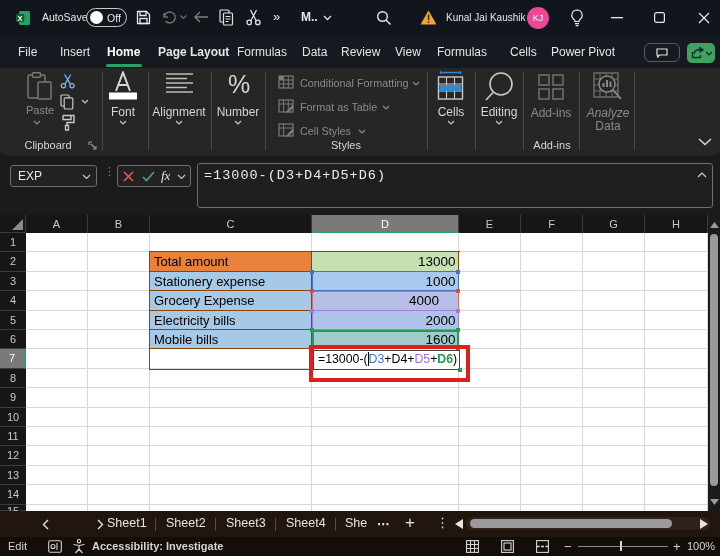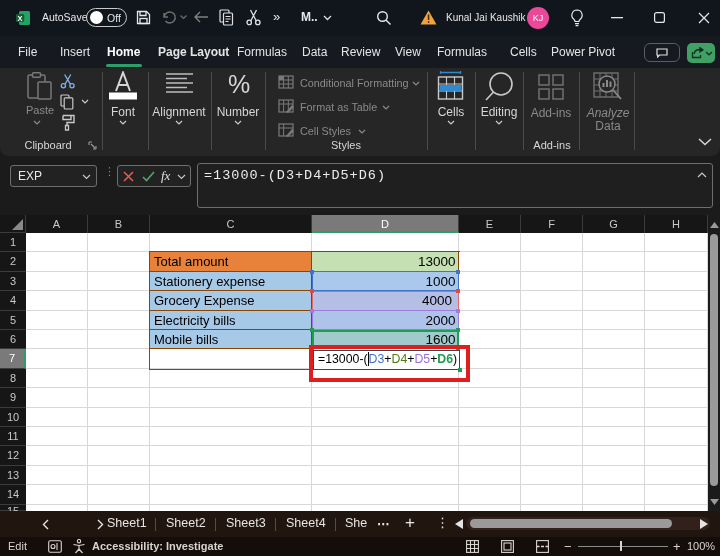--- a/index.html
+++ b/index.html
@@ -360,21 +360,21 @@
     <div class="gl-h" style="top:230.4px;"></div>
     <div class="gl-h" style="top:249.8px;"></div>
     <div class="gl-h" style="top:269.2px;"></div>
     <div class="gl-h" style="top:288.6px;"></div>
 
     <div class="cell" style="left:150px;top:37.4px;width:187px;height:19.4px;background:#e8813a;line-height:19.4px;padding-left:4px;">Total amount</div>
     <div class="cell" style="left:312px;top:37.4px;width:147px;height:19.4px;background:#c5e0b2;line-height:19.4px;text-align:right;padding-right:3.5px;box-sizing:border-box;font-size:13.5px;">13000</div>
     <div class="cell" style="left:150px;top:56.8px;width:162px;height:19.4px;background:#a6c9e8;line-height:19.4px;padding-left:4px;">Stationery expense</div>
     <div class="cell" style="left:312px;top:56.8px;width:147px;height:19.4px;background:#a9c8ec;line-height:19.4px;text-align:right;padding-right:3.5px;box-sizing:border-box;font-size:13.5px;">1000</div>
     <div class="cell" style="left:150px;top:76.2px;width:162px;height:19.4px;background:#a6c9e8;line-height:19.4px;padding-left:4px;">Grocery Expense</div>
-    <div class="cell" style="left:312px;top:76.2px;width:147px;height:19.4px;background:#b5bee4;line-height:19.4px;text-align:right;padding-right:7px;box-sizing:border-box;font-size:13.5px;border-radius:6px;">4000</div>
+    <div class="cell" style="left:312px;top:76.2px;width:147px;height:19.4px;background:#b5bee4;line-height:19.4px;text-align:right;padding-right:20px;box-sizing:border-box;font-size:13.5px;border-radius:6px;">4000</div>
     <div class="cell" style="left:150px;top:95.6px;width:162px;height:19.4px;background:#a6c9e8;line-height:19.4px;padding-left:4px;">Electricity bills</div>
     <div class="cell" style="left:312px;top:95.6px;width:147px;height:19.4px;background:#aec3ea;line-height:19.4px;text-align:right;padding-right:3.5px;box-sizing:border-box;font-size:13.5px;">2000</div>
     <div class="cell" style="left:150px;top:115px;width:162px;height:19.4px;background:#a6c9e8;line-height:19.4px;padding-left:4px;">Mobile bills</div>
     <div class="cell" style="left:312px;top:115px;width:147px;height:19.4px;background:#a0cacc;line-height:19.4px;text-align:right;padding-right:3.5px;box-sizing:border-box;font-size:13.5px;">1600</div>
 
     <div class="abs" style="left:149px;top:36.4px;width:311px;height:1px;background:#8a4500;"></div>
     <div class="abs" style="left:149px;top:55.8px;width:163px;height:1px;background:#8a4500;"></div>
     <div class="abs" style="left:149px;top:75.2px;width:163px;height:1px;background:#8a4500;"></div>
     <div class="abs" style="left:149px;top:94.6px;width:163px;height:1px;background:#8a4500;"></div>
     <div class="abs" style="left:149px;top:114px;width:163px;height:1px;background:#8a4500;"></div>
@@ -394,21 +394,21 @@
     <div class="abs" style="left:311.5px;top:95.1px;width:147px;height:19.9px;border:1.5px solid #9e7cd8;box-sizing:border-box;"></div>
     <div class="abs" style="left:310px;top:93.6px;width:4px;height:4px;background:#9e7cd8;"></div>
     <div class="abs" style="left:456px;top:93.6px;width:4px;height:4px;background:#9e7cd8;"></div>
     <div class="abs" style="left:311.5px;top:114.5px;width:147px;height:19.9px;border:2px solid #1e9e50;box-sizing:border-box;"></div>
     <div class="abs" style="left:310px;top:113px;width:4px;height:4px;background:#1e9e50;"></div>
     <div class="abs" style="left:456px;top:113px;width:4px;height:4px;background:#1e9e50;"></div>
     <div class="abs" style="left:310px;top:132.4px;width:4px;height:4px;background:#1e9e50;"></div>
     <div class="abs" style="left:456px;top:132.4px;width:4px;height:4px;background:#1e9e50;"></div>
 
     <div class="abs" style="left:313px;top:134.5px;width:147px;height:20.4px;background:#fff;border:1.5px solid #444;box-sizing:border-box;">
-      <div class="abs" style="left:4px;top:0;height:17.4px;line-height:17.4px;font-size:12.3px;color:#000;white-space:nowrap;">=13000-(<span style="border-left:1px solid #000;"></span><span style="color:#4472c4;">D3</span>+<span style="color:#4d7c0f;">D4</span>+<span style="color:#9e6fd8;">D5</span>+<span style="color:#1f9d4e;font-weight:bold;">D6</span>)</div>
+      <div class="abs" style="left:4px;top:0;height:17.4px;line-height:17.4px;font-size:12.3px;color:#000;white-space:nowrap;">=13000-(<span style="border-left:1px solid #000;"></span><span style="color:#4472c4;">D3</span>+<span style="color:#000000;">D4</span>+<span style="color:#9e6fd8;">D5</span>+<span style="color:#1f9d4e;font-weight:bold;">D6</span>)</div>
     </div>
     <div class="abs" style="left:458px;top:152.8px;width:4px;height:4px;background:#1e9e50;"></div>
 
     <div class="abs" style="left:309px;top:130px;width:161px;height:37px;border:4px solid #dd1f1f;box-sizing:border-box;"></div>
   </div>
   <div id="vscroll" class="abs">
     <svg class="abs" style="left:2px;top:7px" width="9" height="6" viewBox="0 0 9 6">
         <path d="M4.5 0 L9 6 L0 6 Z" fill="#9a9a9a"></path>
       </svg>
     <div class="abs" style="left:2px;top:19px;width:8px;height:252px;background:#9a9a9a;border-radius:4px;"></div>

